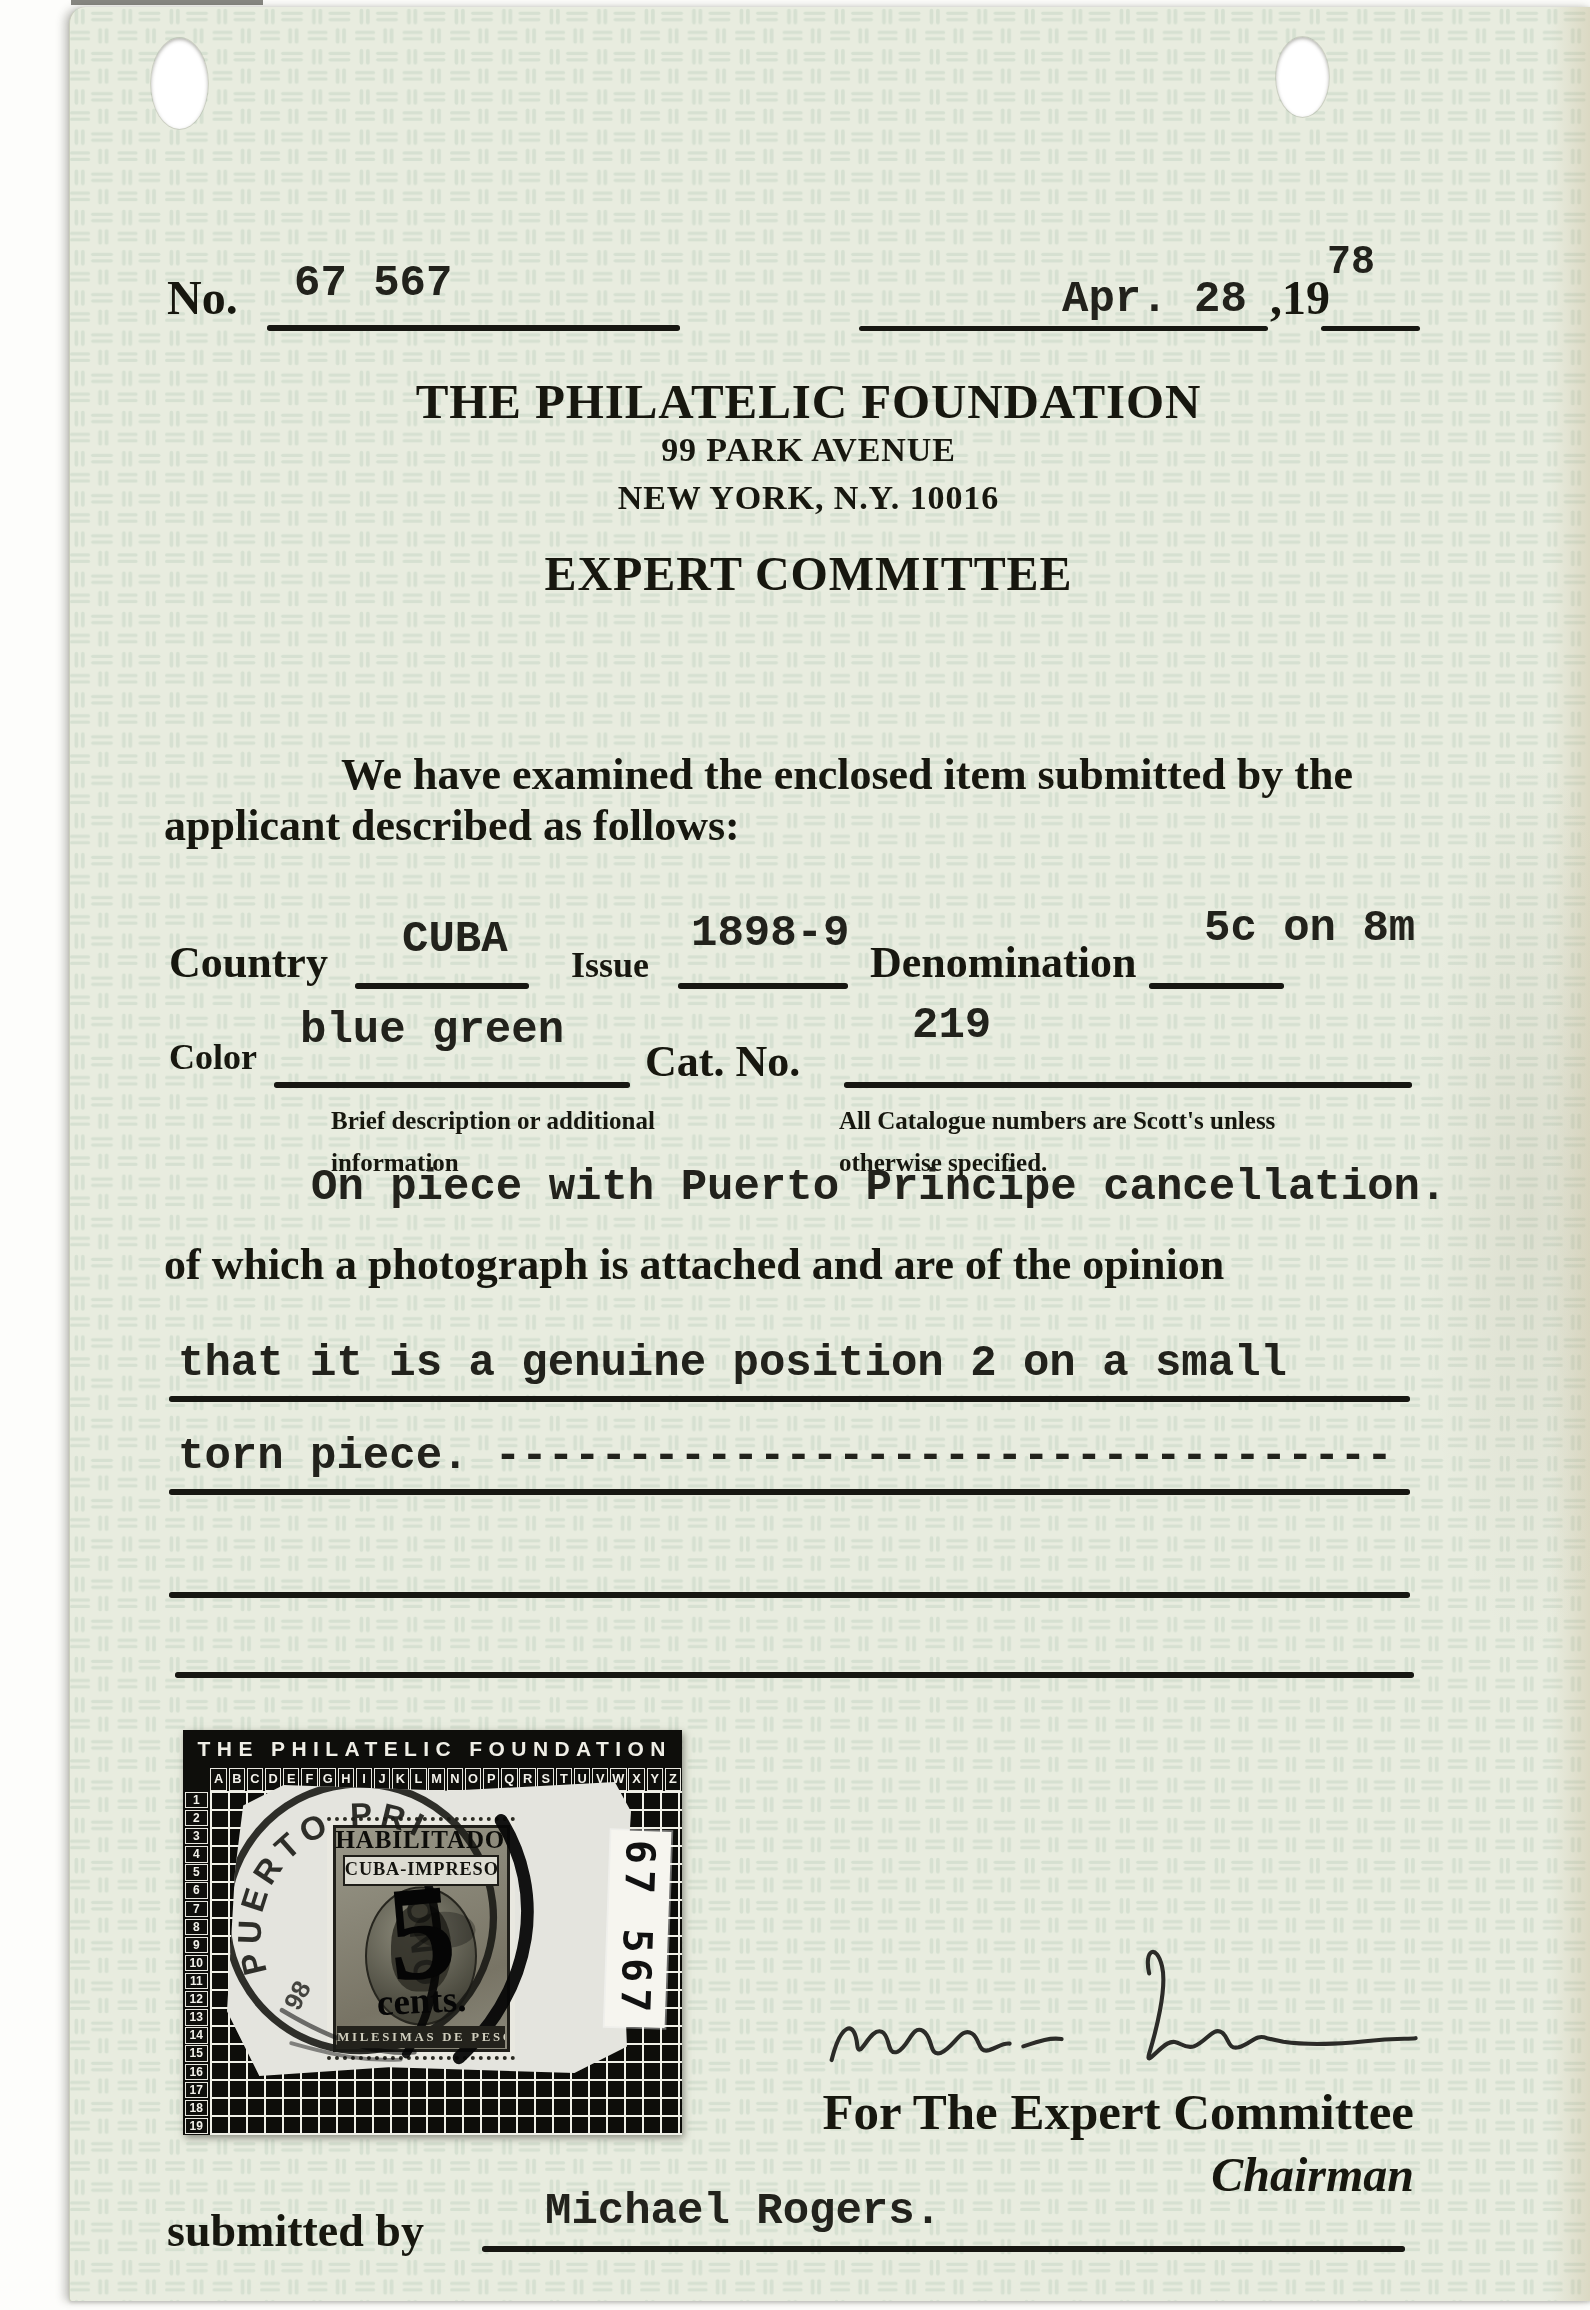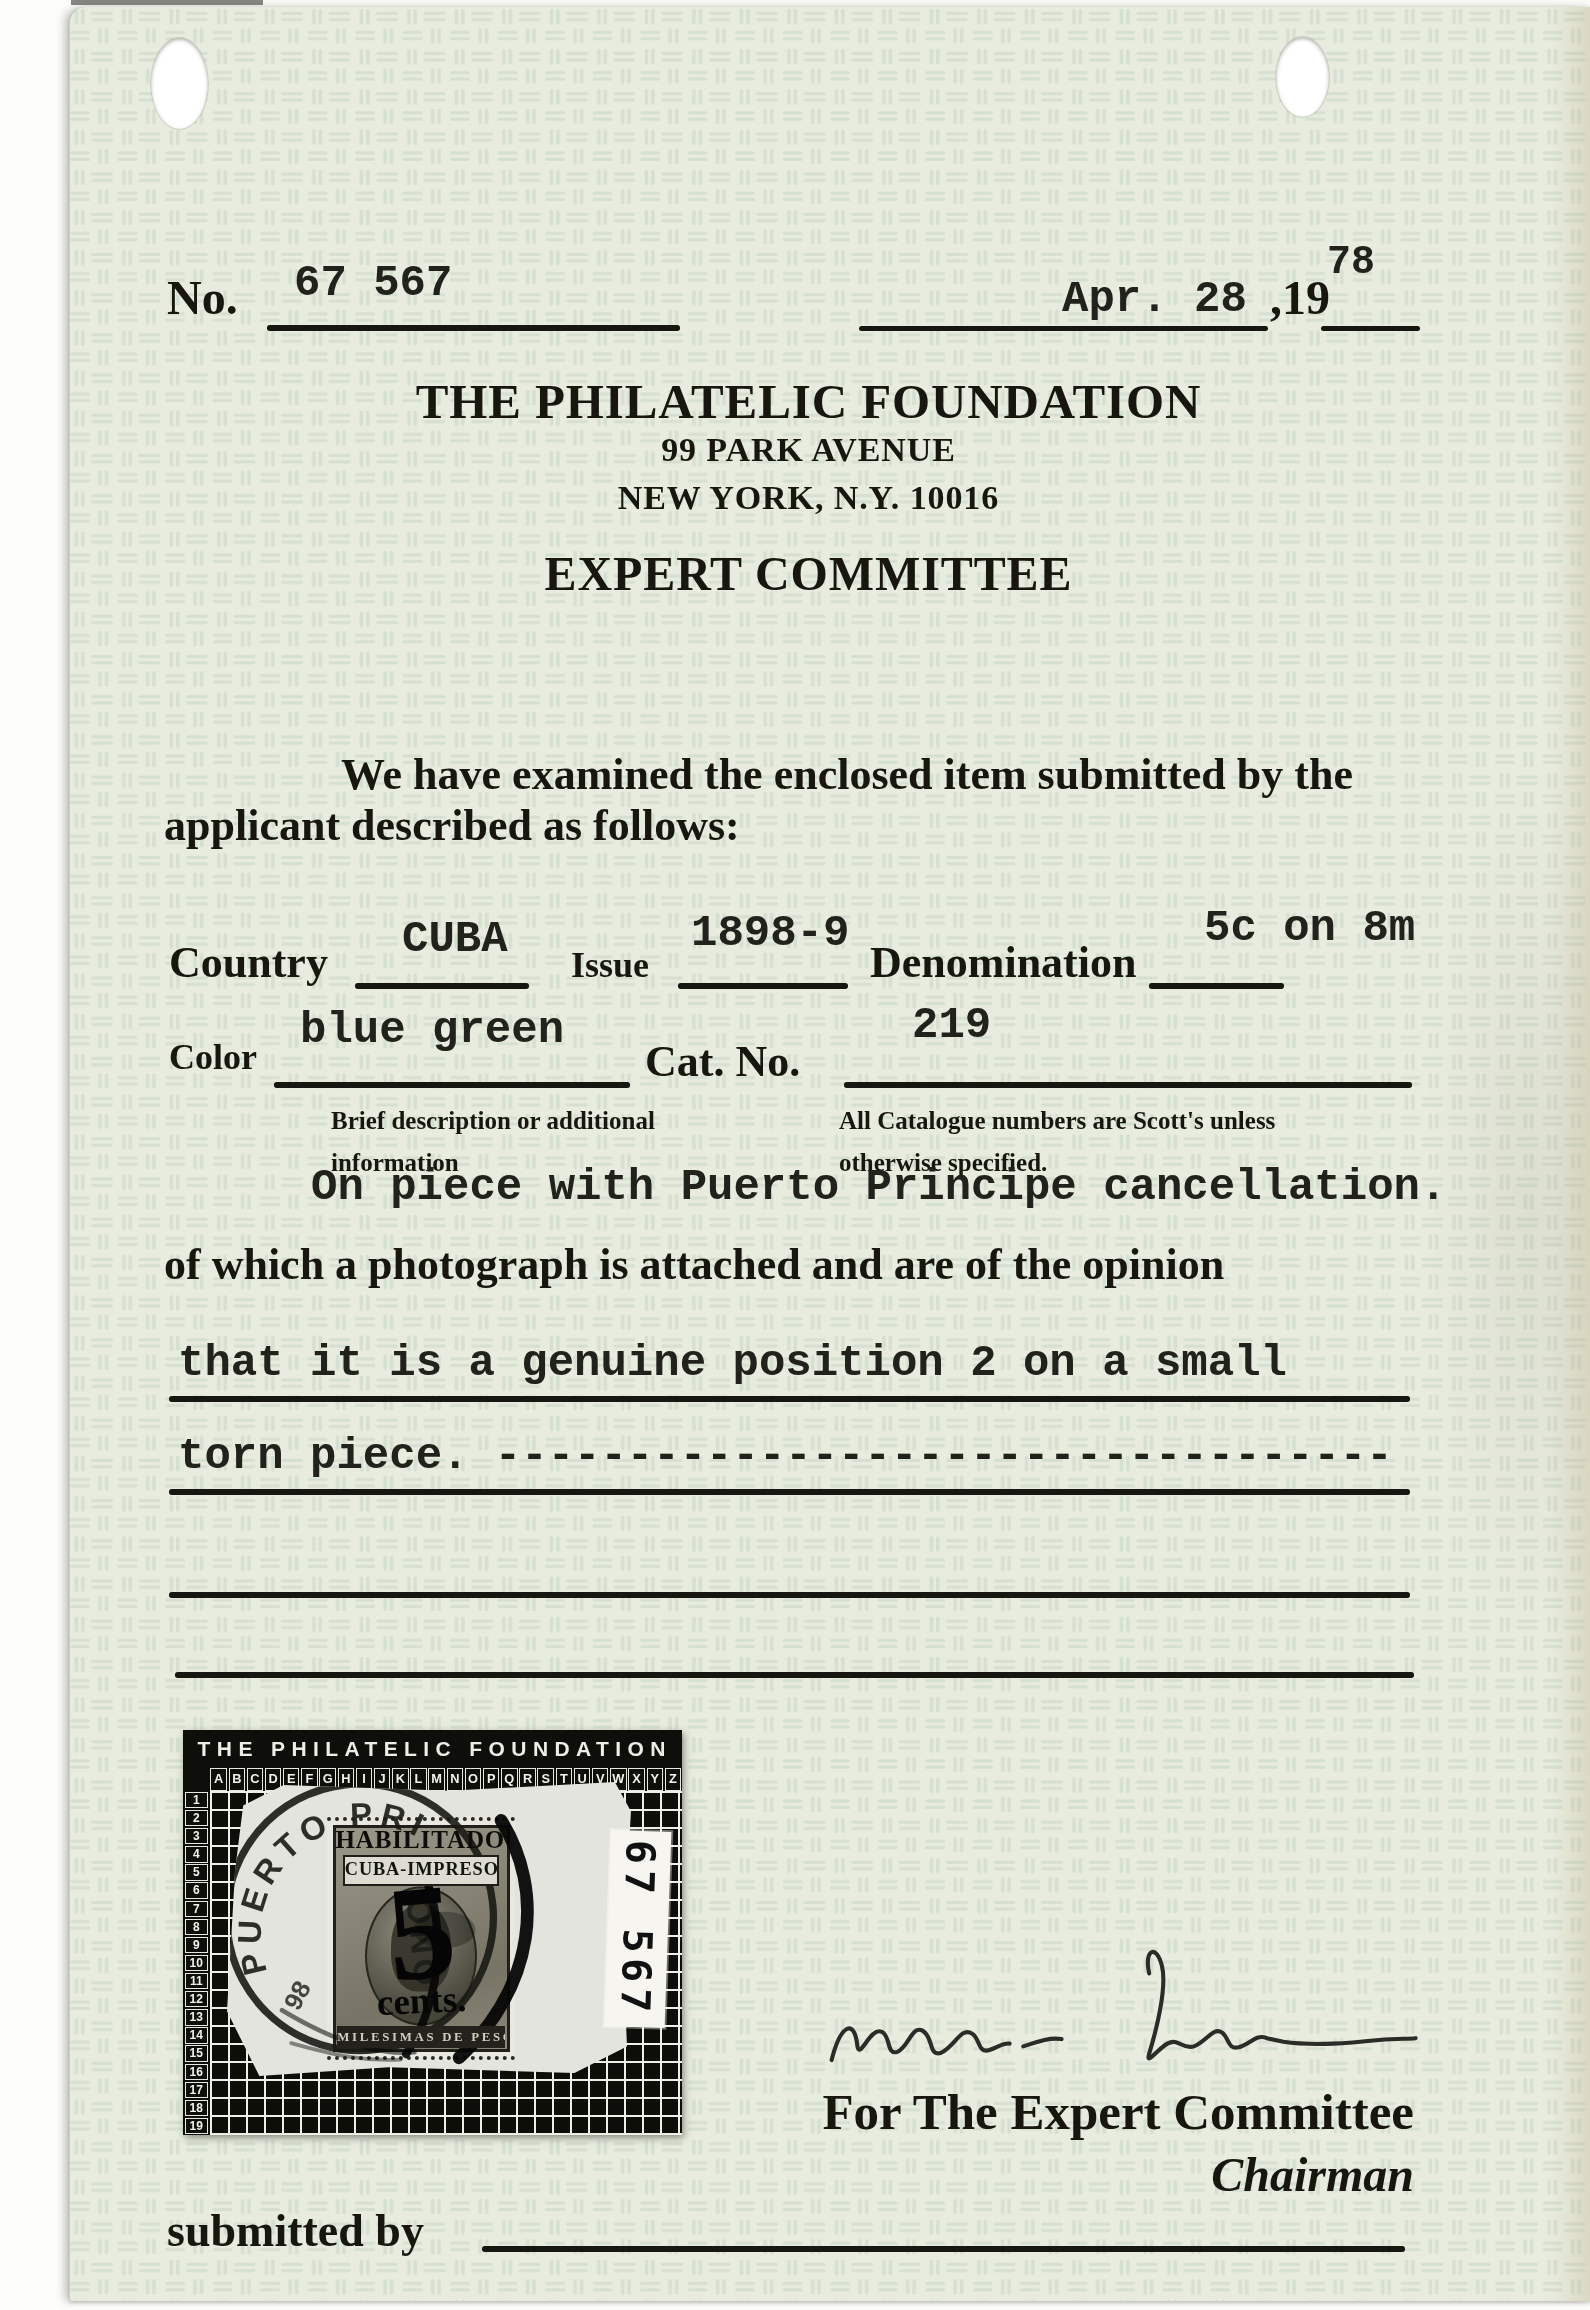--- a/index.html
+++ b/index.html
@@ -259,17 +259,18 @@
     <g stroke="#2b2b28" stroke-width="4.5" fill="none" stroke-linecap="round" stroke-linejoin="round" transform="translate(0,10)">
       <path d="M 30 115 C 40 75 55 70 58 98 C 60 118 72 78 85 84 C 95 89 90 110 102 106 C 115 100 118 76 130 83 C 142 90 136 112 150 107 C 165 100 172 78 184 86 C 193 92 190 108 203 104 C 212 101 218 96 225 97"></path>
       <path d="M 240 100 C 258 94 270 90 282 92"></path>
       <path d="M 378 20 C 372 -6 386 -13 392 12 C 398 36 385 85 378 108 C 374 122 386 104 398 97 C 410 90 414 104 427 100 C 442 94 448 78 458 85 C 466 91 464 104 476 101 C 490 97 495 86 507 91 L 525 95 C 560 100 600 96 630 93 C 650 91 662 92 670 91"></path>
     </g>
   </svg>
 
   <div class="abs serif" style="left:0;top:2083px;width:1414px;text-align:right;font-size:51px;">For The Expert Committee</div>
   <div class="abs serif ital" style="left:0;top:2147px;width:1414px;text-align:right;font-size:48px;">Chairman</div>
 
+  <div class="abs mono" style="left:545px;top:2186px;font-size:44px;">Michael Rogers.</div>
   <div class="abs serif" style="left:167px;top:2204px;font-size:46px;">submitted by</div>
   <div class="rule" style="left:482px;top:2246px;width:923px;"></div>
 
 </div>
 
 
 </body></html>

